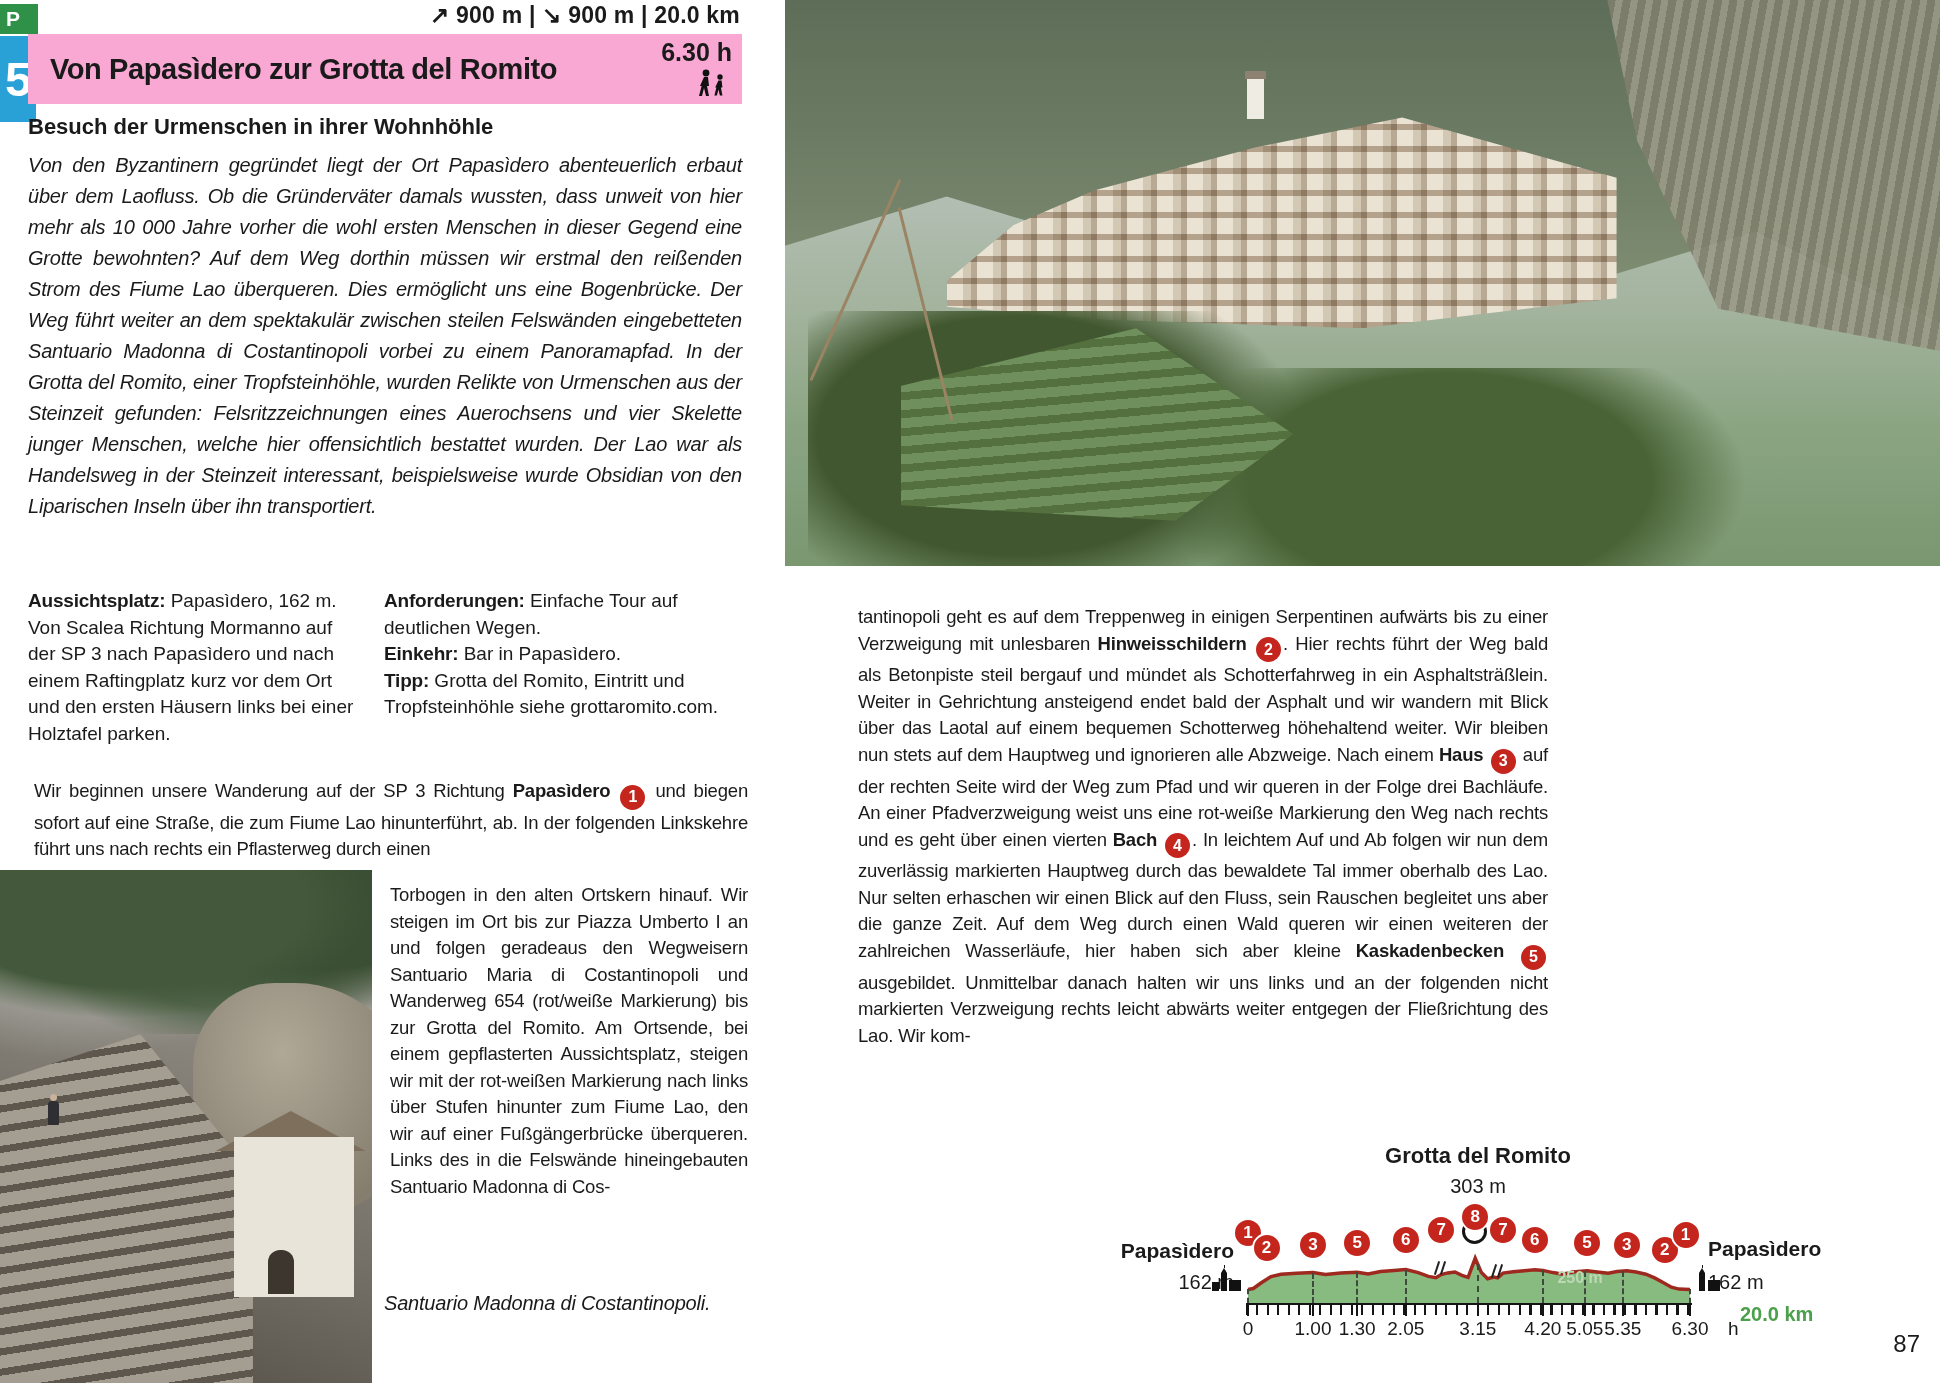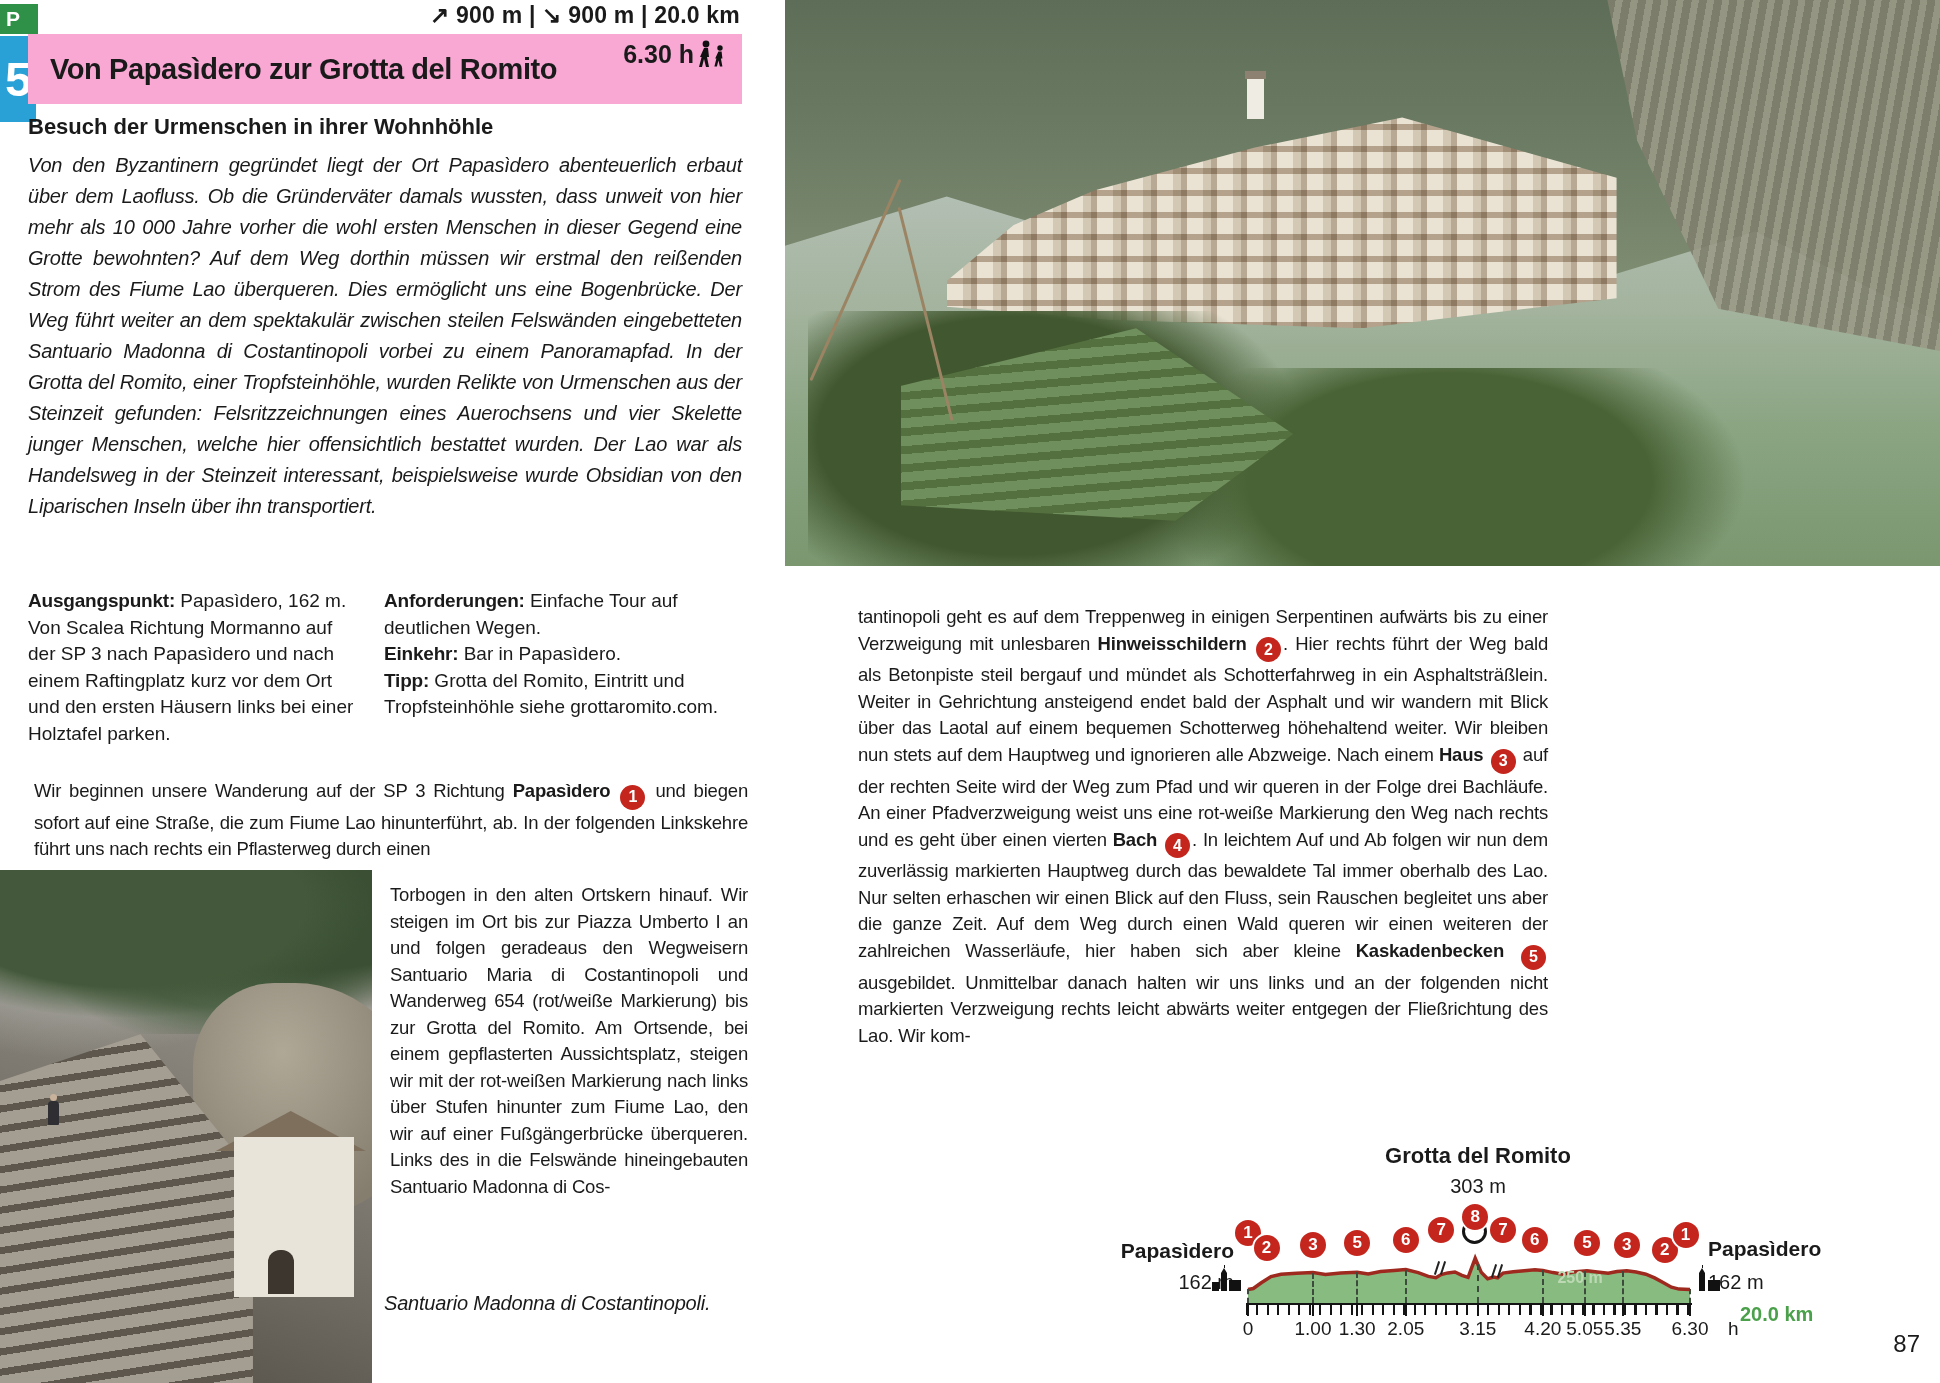--- a/index.html
+++ b/index.html
@@ -9,21 +9,21 @@
   
   .gps-tab{position:absolute;left:0;top:4px;width:38px;height:30px;background:#2e9147;
            color:#fff;font-weight:bold;font-size:21px;display:flex;align-items:center;justify-content:flex-start;padding-left:6px;box-sizing:border-box;}
   .route-tab{position:absolute;left:0;top:36px;width:36px;height:86px;background:#29a0d6;
            color:#fff;font-weight:bold;font-size:48px;display:flex;align-items:center;justify-content:flex-start;padding-left:5px;box-sizing:border-box;}
 
   
   .stats{position:absolute;left:28px;top:2px;width:712px;text-align:right;font-size:23px;font-weight:bold;letter-spacing:.2px;}
   .titlebar{position:absolute;left:28px;top:34px;width:714px;height:70px;background:#f9a8d4;display:flex;align-items:center;}
   .titlebar h1{margin:0 0 0 22px;font-size:29px;letter-spacing:-.4px;font-weight:bold;}
-  .dur-wrap{position:absolute;right:10px;top:4px;display:flex;flex-direction:row;align-items:flex-end;}
+  .dur-wrap{position:absolute;right:10px;top:4px;display:flex;flex-direction:column;align-items:flex-end;}
   .duration{font-size:25px;font-weight:bold;}
   .hikers{margin-top:1px;margin-right:2px;}
 
   
   .heading{position:absolute;left:28px;top:114px;width:712px;font-size:22px;font-weight:bold;margin:0;}
   .intro{position:absolute;left:28px;top:150px;width:714px;margin:0;font-style:italic;
          font-size:20px;line-height:31px;letter-spacing:-.2px;text-align:justify;}
   .info-left{position:absolute;left:28px;top:588px;width:334px;font-size:19px;line-height:26.5px;}
   .info-right{position:absolute;left:384px;top:588px;width:358px;font-size:19px;line-height:26.5px;}
   .info-left p,.info-right p{margin:0;}
@@ -139,21 +139,21 @@
           <path d="M24.4 11.5 h3.2 l0.8 7 h-1.5 l1.5 8 h-2.5 l-1.5-6 -1.5 6 h-2.5 l2-8 h-1.2 z"></path>
         </g>
       </svg>
     </div>
   </div>
 
   <h2 class="heading">Besuch der Urmenschen in ihrer Wohnhöhle</h2>
   <p class="intro">Von den Byzantinern gegründet liegt der Ort Papasìdero abenteuerlich erbaut über dem Laofluss. Ob die Gründerväter damals wussten, dass unweit von hier mehr als 10 000 Jahre vorher die wohl ersten Menschen in dieser Gegend eine Grotte bewohnten? Auf dem Weg dorthin müssen wir erstmal den reißenden Strom des Fiume Lao überqueren. Dies ermöglicht uns eine Bogenbrücke. Der Weg führt weiter an dem spektakulär zwischen steilen Felswänden eingebetteten Santuario Madonna di Costantinopoli vorbei zu einem Panoramapfad. In der Grotta del Romito, einer Tropfsteinhöhle, wurden Relikte von Urmenschen aus der Steinzeit gefunden: Felsritzzeichnungen eines Auerochsens und vier Skelette junger Menschen, welche hier offensichtlich bestattet wurden. Der Lao war als Handelsweg in der Steinzeit interessant, beispielsweise wurde Obsidian von den Liparischen Inseln über ihn transportiert.</p>
 
   <div class="info-left">
-    <p><b>Ausgangspunkt:</b><span> Papasìdero, 162 m. Von Scalea Richtung Mormanno auf der SP 3 nach Papasìdero und nach einem Raftingplatz kurz vor dem Ort und den ersten Häusern links bei einer Holztafel parken.</span></p>
+    <p><b>Aussichtsplatz:</b><span> Papasìdero, 162 m. Von Scalea Richtung Mormanno auf der SP 3 nach Papasìdero und nach einem Raftingplatz kurz vor dem Ort und den ersten Häusern links bei einer Holztafel parken.</span></p>
   </div>
   <div class="info-right">
     <p><b>Anforderungen:</b><span> Einfache Tour auf deutlichen Wegen.</span></p>
     <p><b>Einkehr:</b><span> Bar in Papasìdero.</span></p>
     <p><b>Tipp:</b><span> Grotta del Romito, Eintritt und Tropfsteinhöhle siehe grottaromito.com.</span></p>
   </div>
 
   <p class="bodytext p1">
     <span>Wir beginnen unsere Wanderung auf der SP 3 Richtung </span><b>Papasìdero</b> <span class="wp">1</span><span> und biegen sofort auf eine Straße, die zum Fiume Lao hinunterführt, ab. In der folgenden Linkskehre führt uns nach rechts ein Pflasterweg durch einen</span>
   </p>

